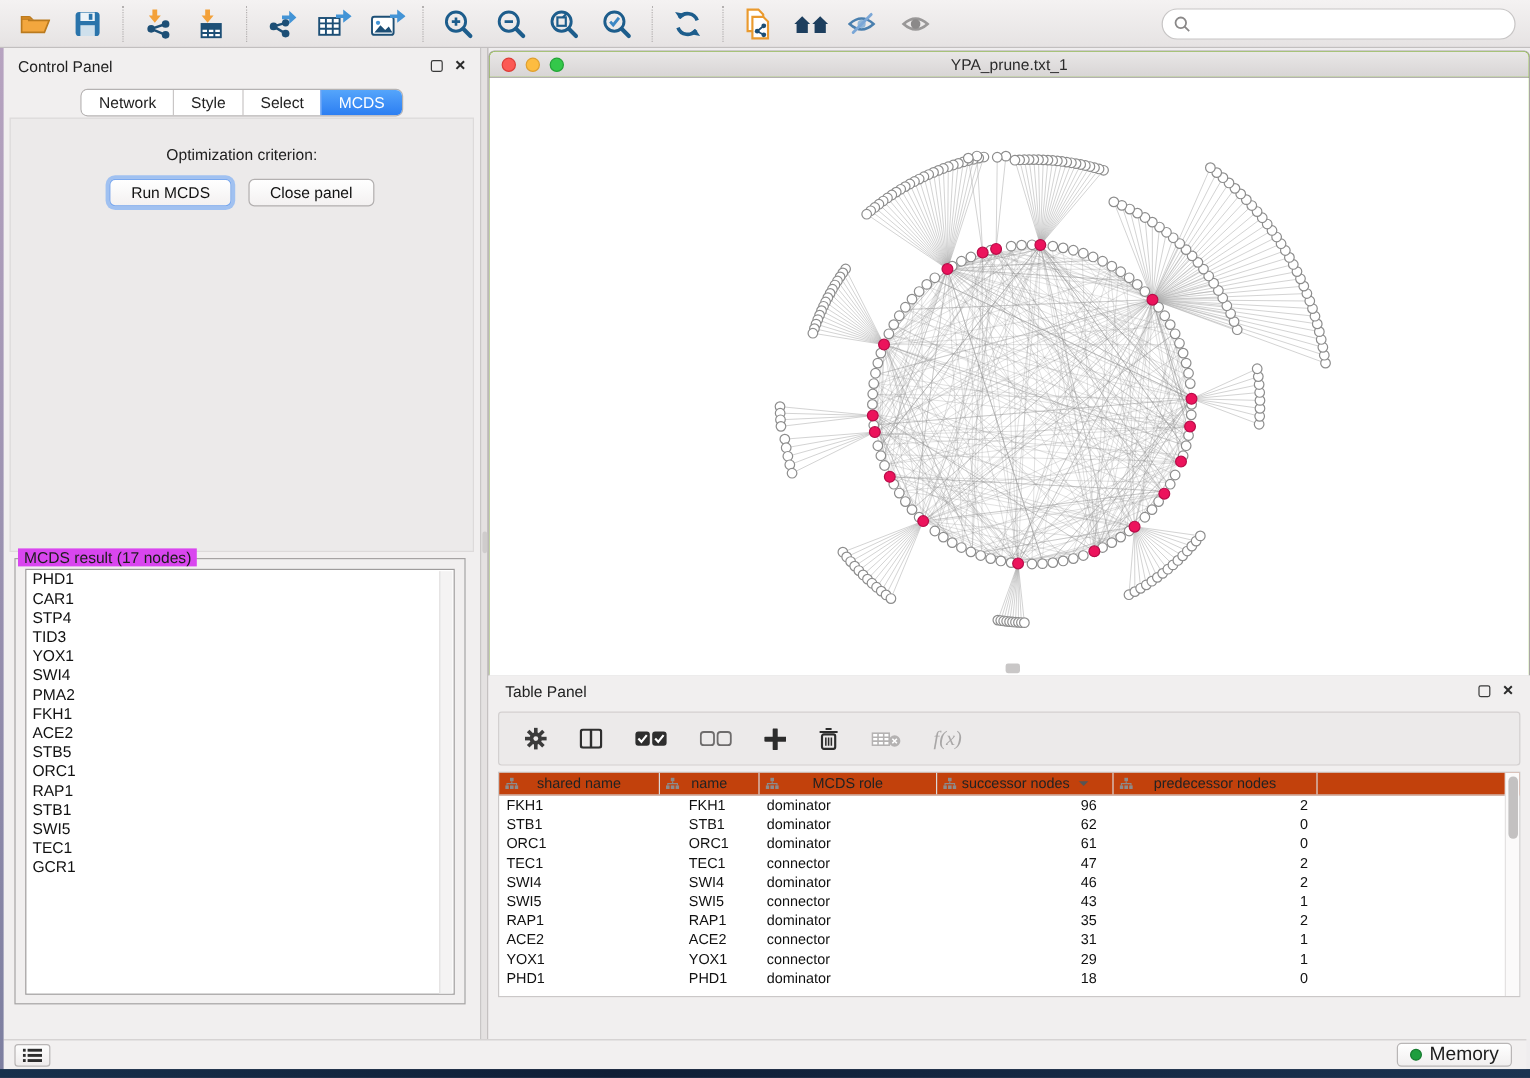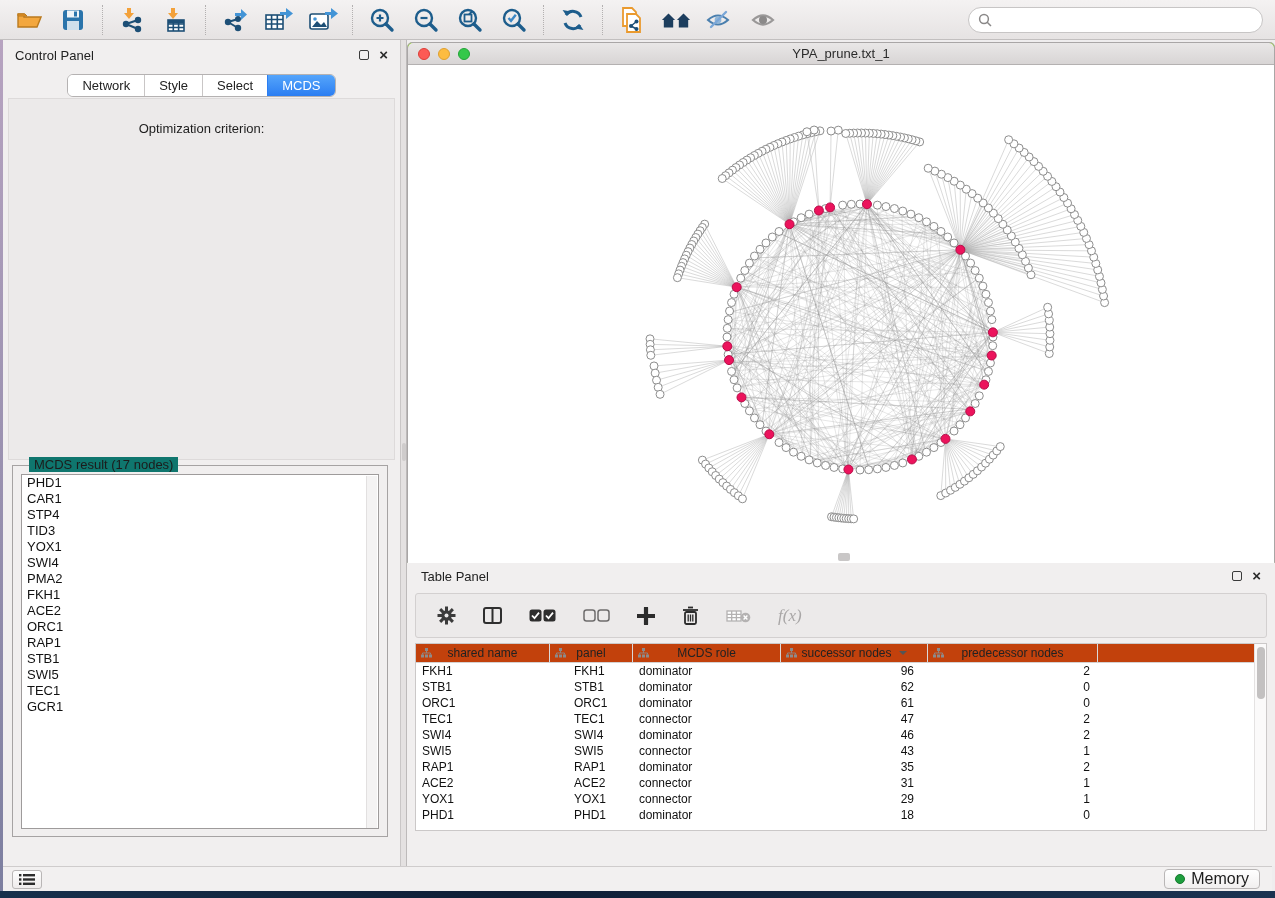--- a/index.html
+++ b/index.html
@@ -42,21 +42,21 @@
   .dd-text { font-size:13px; color:#111; }
   .dd-stepper { position:absolute; right:-1px; top:-1px; width:21px; height:24px; border-radius:5px;
     background:linear-gradient(#62abfa,#2d7bf0); display:flex; flex-direction:column; align-items:center; justify-content:center; gap:3px; }
   .tri-up { width:0; height:0; border-left:3.5px solid transparent; border-right:3.5px solid transparent; border-bottom:4.5px solid #fff; }
   .tri-dn { width:0; height:0; border-left:3.5px solid transparent; border-right:3.5px solid transparent; border-top:4.5px solid #fff; }
   .btn-row { display:flex; justify-content:center; gap:14px; margin-top:13px; }
   .mac-btn { height:23px; padding:0 17px; background:linear-gradient(#ffffff,#f3f1f1); border:1px solid #b3b0b0;
     border-radius:5px; font-size:13px; color:#111; cursor:pointer; font-family:"Liberation Sans",sans-serif; }
   .mac-btn.focus { box-shadow:0 0 0 3px rgba(110,165,245,.6); border-color:#7aa9ef; }
   .mcds-group { position:absolute; left:9px; top:425px; width:376px; height:372px; border:1px solid #a6a3a3; background:#f1efef; }
-  .mcds-legend { position:absolute; left:16px; top:-9px; background:#0f766e; padding:0 5px; font-size:13px; color:#1c1c1c; }
+  .mcds-legend { position:absolute; left:2px; top:-9px; background:#d946ef; padding:0 5px; font-size:13px; color:#1c1c1c; }
   .mcds-list { position:absolute; left:8px; top:8px; width:358px; height:355px; background:#fff; border:1px solid #9e9b9b; overflow:hidden; }
   .mcds-item { padding:0 5px; height:16px; line-height:16px; font-size:13px; color:#111; }
   .mcds-scroll { position:absolute; right:1px; top:1px; width:11px; height:353px; background:#f4f3f3; border-left:1px solid #e2e0e0; }
 
   
   .v-divider { position:absolute; left:400px; top:40px; width:7px; height:826px; background:#e4e1e1; border-left:1px solid #c9c6c6; border-right:1px solid #bdbaba; }
   .v-handle { position:absolute; left:1px; top:403px; width:4px; height:18px; background:#cfcccc; border-radius:2px; }
 
   
   .net-window { position:absolute; left:407px; top:42px; width:868px; height:521px; background:#84cc16;
@@ -267,34 +267,39 @@
     <div class="cp-tabs-row">
       <div class="seg-ctl" id="cp-tabs">
           <div class="seg">Network</div>
           <div class="seg">Style</div>
           <div class="seg">Select</div>
           <div class="seg sel">MCDS</div>
         </div>
     </div>
     <div class="cp-body">
       <div class="opt-label">Optimization criterion:</div>
+      <div class="btn-row">
+        <button class="mac-btn focus">Run MCDS</button>
+        <button class="mac-btn">Close panel</button>
+      </div>
     </div>
     <div class="mcds-group">
       <div class="mcds-legend">MCDS result (17 nodes)</div>
       <div class="mcds-list" id="mcds-list">
         <div class="mcds-scroll"></div>
       <div class="mcds-item">PHD1</div>
           <div class="mcds-item">CAR1</div>
           <div class="mcds-item">STP4</div>
           <div class="mcds-item">TID3</div>
           <div class="mcds-item">YOX1</div>
           <div class="mcds-item">SWI4</div>
           <div class="mcds-item">PMA2</div>
           <div class="mcds-item">FKH1</div>
           <div class="mcds-item">ACE2</div>
+          <div class="mcds-item">STB5</div>
           <div class="mcds-item">ORC1</div>
           <div class="mcds-item">RAP1</div>
           <div class="mcds-item">STB1</div>
           <div class="mcds-item">SWI5</div>
           <div class="mcds-item">TEC1</div>
           <div class="mcds-item">GCR1</div>
         </div>
     </div>
   </div>
 
@@ -1237,21 +1242,21 @@
           <div class="nt-hcell" style="width: 83px;">
             <svg width="11" height="10" viewBox="0 0 11 10" class="org">
               <g fill="#8d8b8b">
                 <rect x="4" y="0" width="3" height="3"></rect>
                 <rect x="0" y="6.5" width="3" height="3"></rect>
                 <rect x="4" y="6.5" width="3" height="3"></rect>
                 <rect x="8" y="6.5" width="3" height="3"></rect>
               </g>
               <path d="M5.5 3 L5.5 5 M1.5 6.5 L1.5 5 L9.5 5 L9.5 6.5" stroke="#8d8b8b" fill="none" stroke-width="0.9"></path>
             </svg>
-            <span>panel</span>
+            <span>name</span>
           </div>
           <div class="nt-hcell" style="width: 148px;">
             <svg width="11" height="10" viewBox="0 0 11 10" class="org">
               <g fill="#8d8b8b">
                 <rect x="4" y="0" width="3" height="3"></rect>
                 <rect x="0" y="6.5" width="3" height="3"></rect>
                 <rect x="4" y="6.5" width="3" height="3"></rect>
                 <rect x="8" y="6.5" width="3" height="3"></rect>
               </g>
               <path d="M5.5 3 L5.5 5 M1.5 6.5 L1.5 5 L9.5 5 L9.5 6.5" stroke="#8d8b8b" fill="none" stroke-width="0.9"></path>

